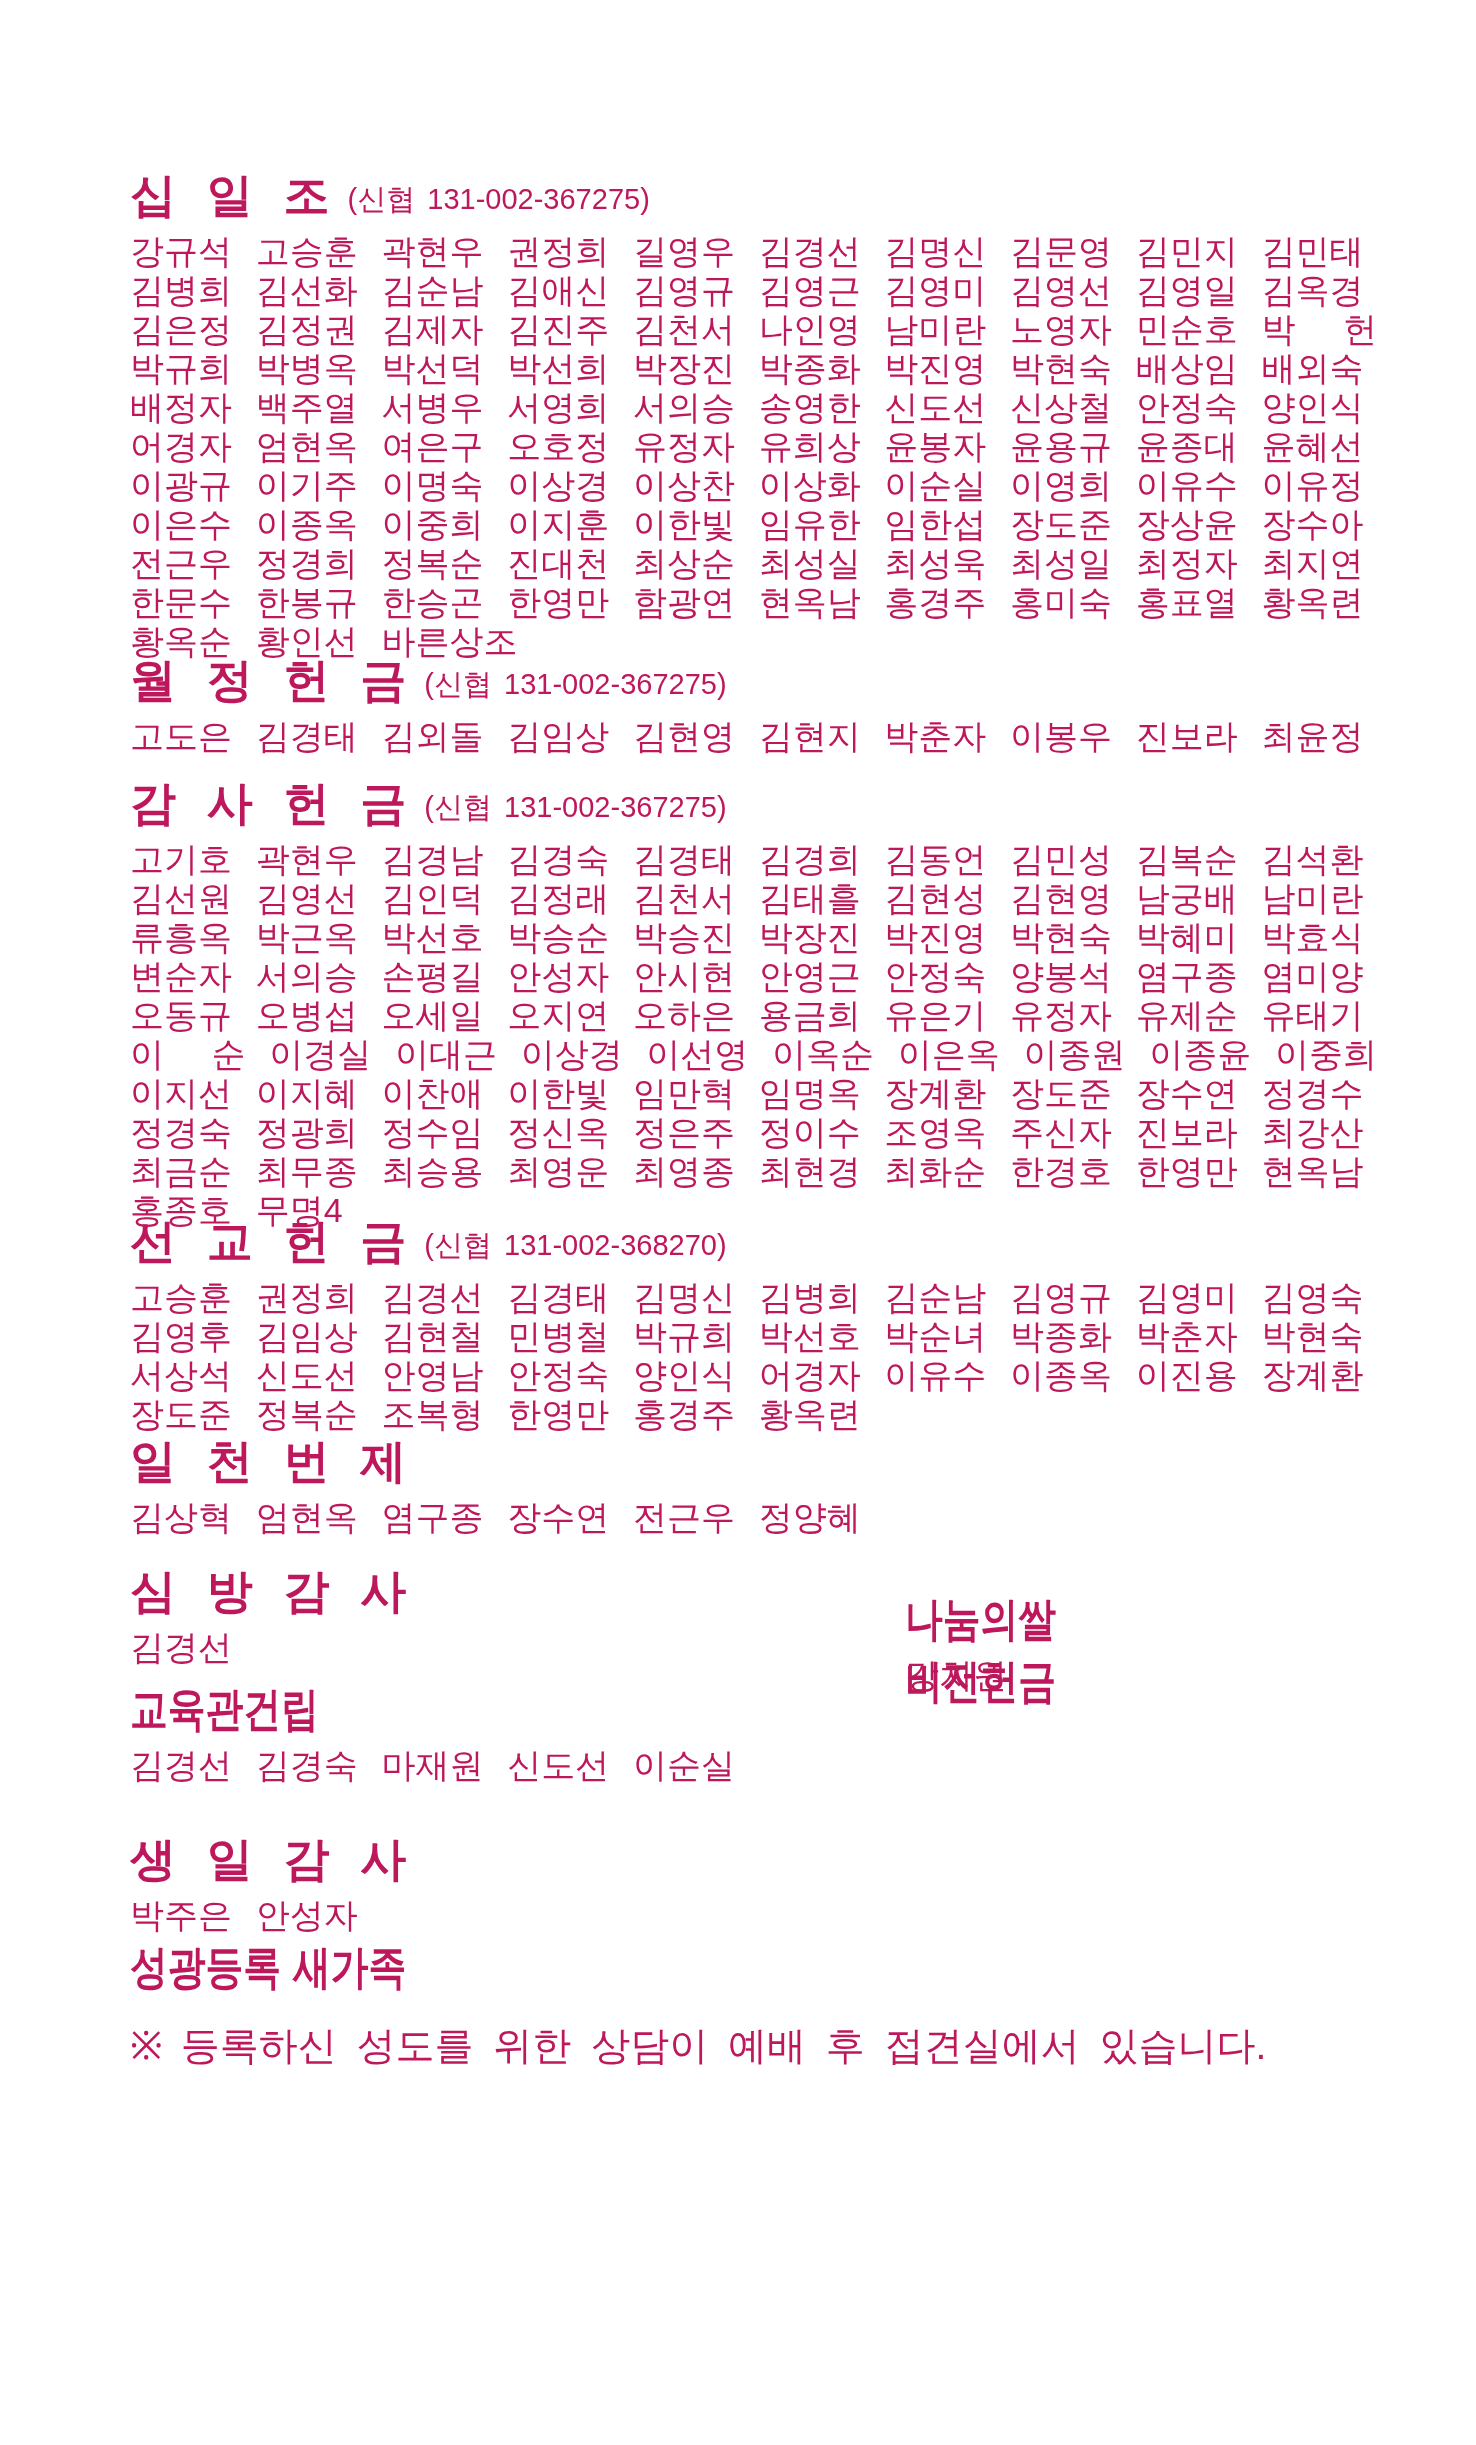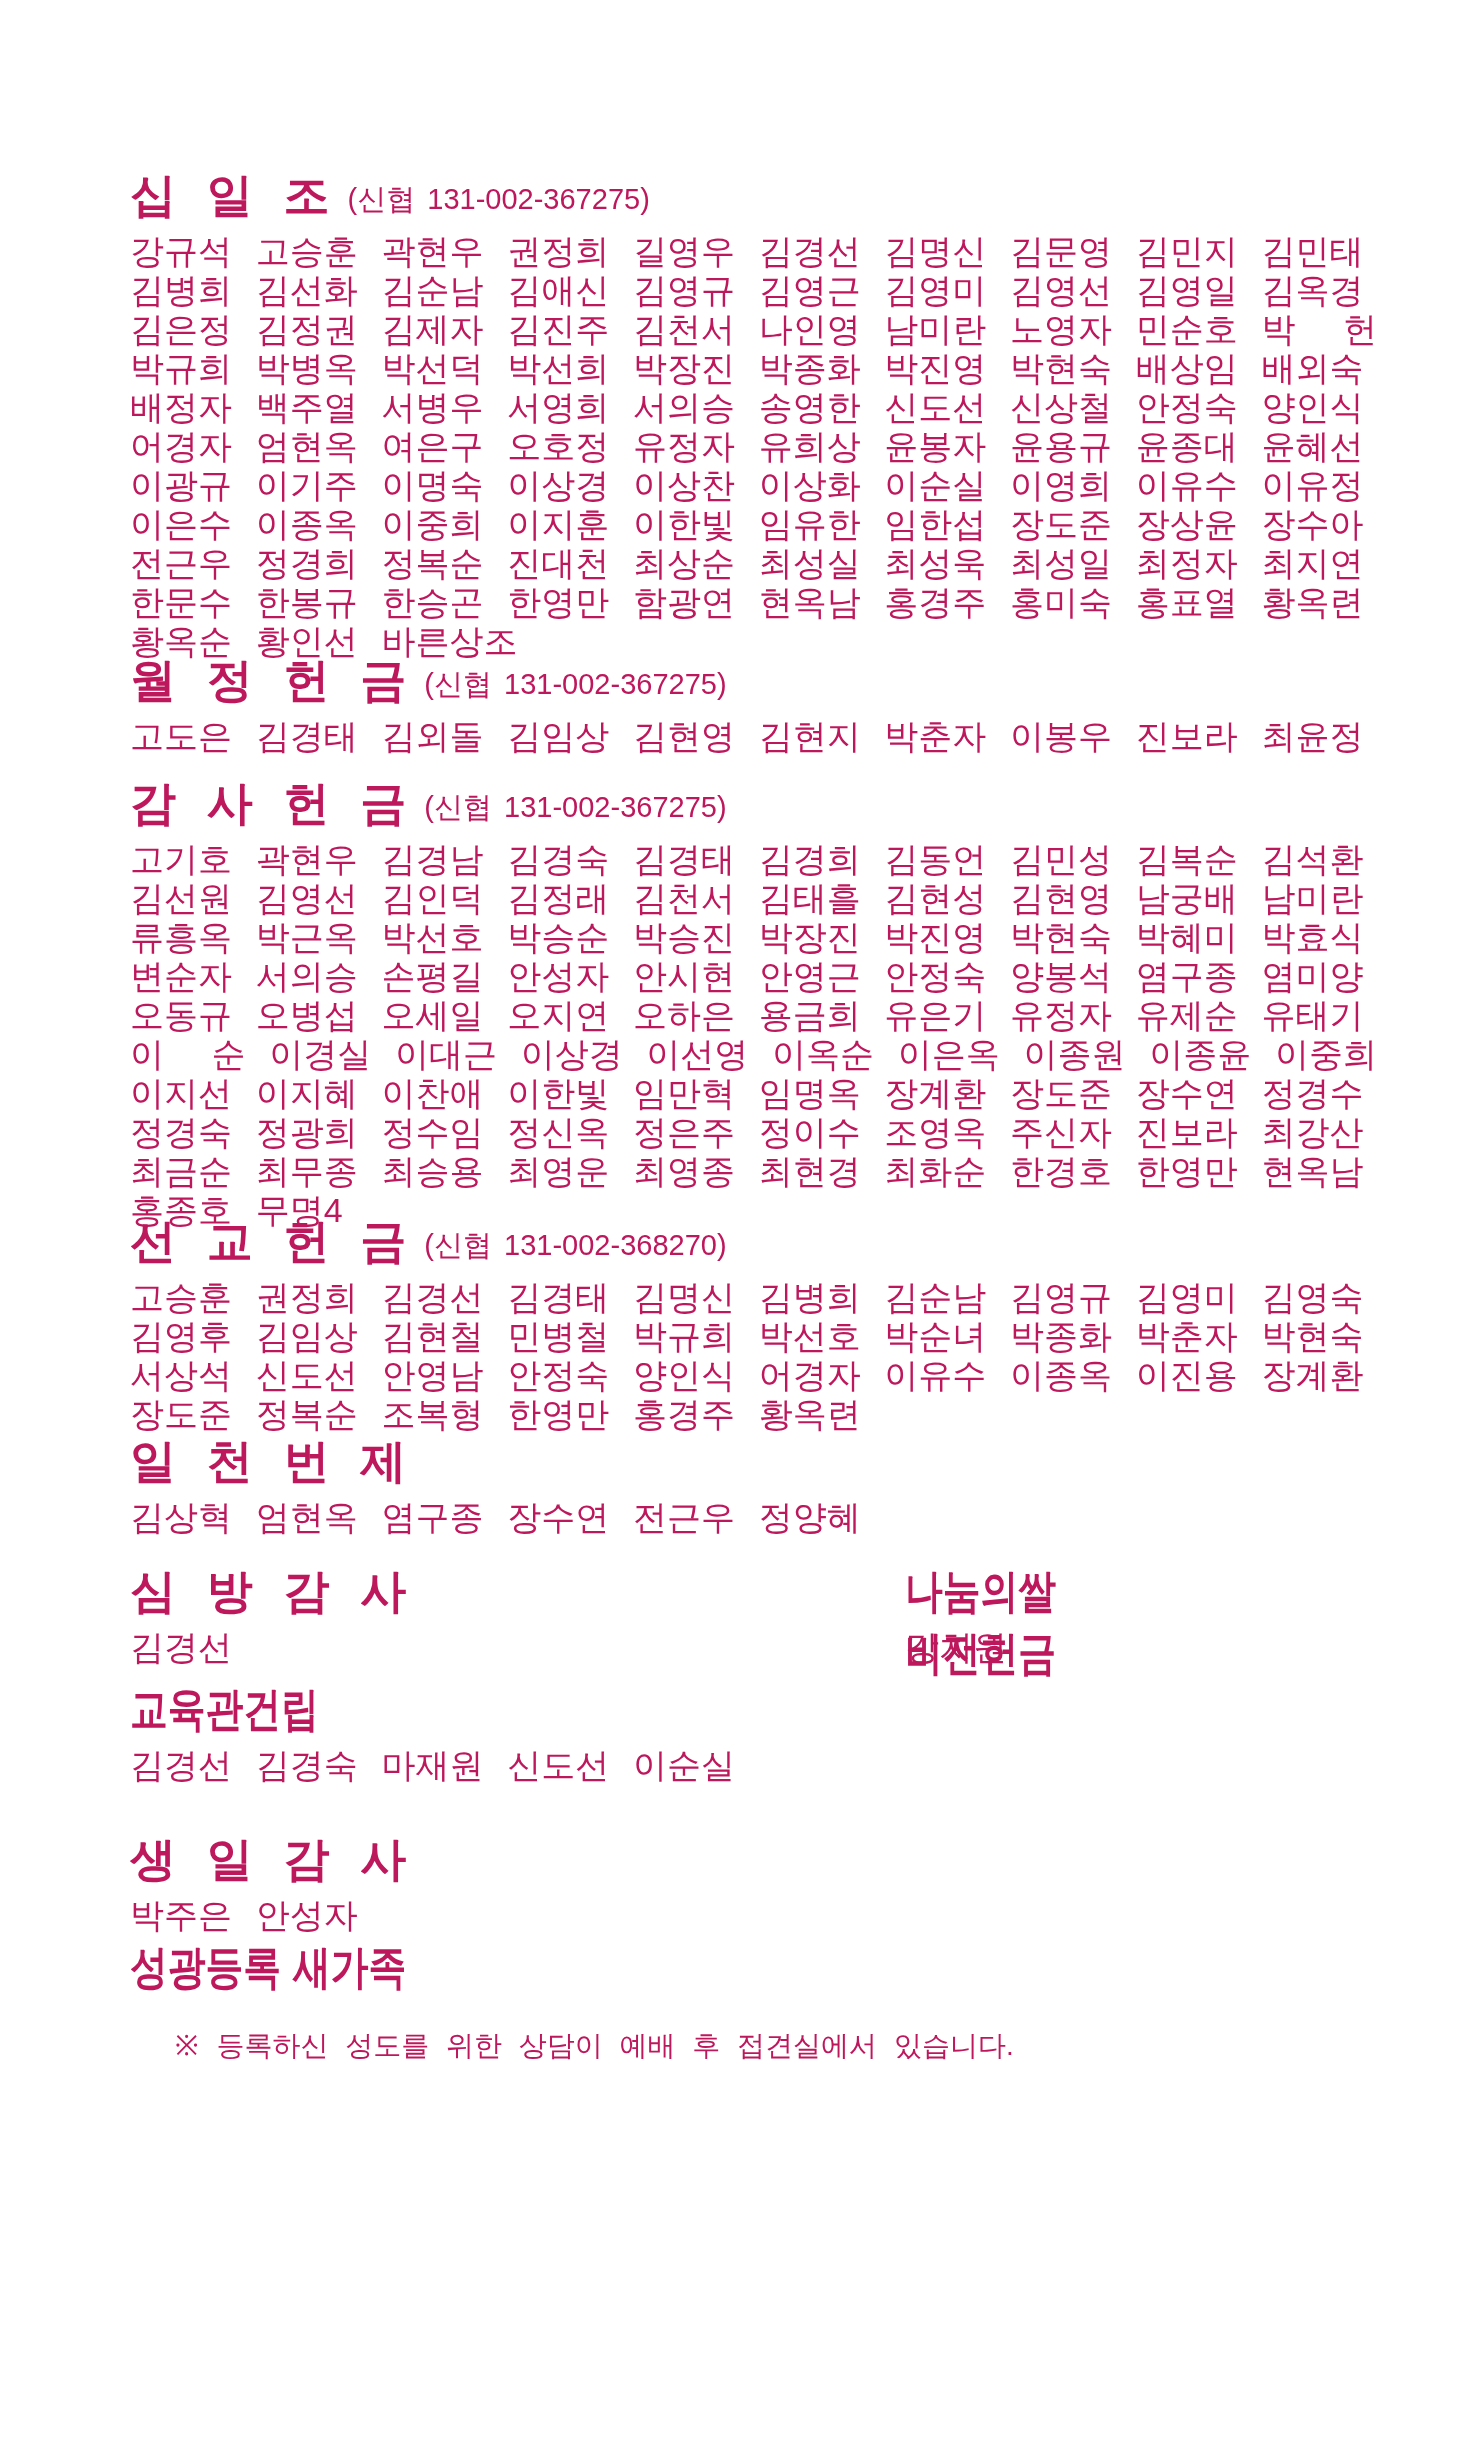--- a/index.html
+++ b/index.html
@@ -5,21 +5,21 @@
   html,body { margin:0; padding:0; background:#ffffff; }
   .page {
     position:relative;
     width:1476px; height:2445px;
     background:#ffffff;
     color:#be185d;
     font-family:"Liberation Sans", sans-serif;
     overflow:hidden;
   }
   .sec { position:absolute; left:130px; width:1255px; }
-  .sec.right { left:905px; width:480px; }
+  .sec.right { left:905px; width:480px;margin-top:28px; }
   .sec h1 {
     margin:0 0 10px 0;
     font-size:46px;
     font-weight:bold;
     line-height:1.12;
     letter-spacing:2px;
     word-spacing:14px;
     white-space:nowrap;
   }
   .sec h1 .acct {
@@ -38,25 +38,24 @@
     word-spacing:2px;
   }
   .names {
     font-size:34px;
     line-height:39px;
     letter-spacing:0;
     word-spacing:0.42em;
     white-space:pre-wrap;
   }
   .notice {
-    font-size:28px;
+    font-size:39px;
     line-height:40px;
     word-spacing:9px;
     white-space:pre-wrap;
-    margin-left:45px;
   }
   .notice .marker { margin-right:18px; }
 </style>
 </head>
 <body>
 
 <div class="page">
 
   <section class="sec" style="top:170px">
     <h1><span class="t">십 일 조</span><span class="acct">(신협 131-002-367275)</span></h1>

